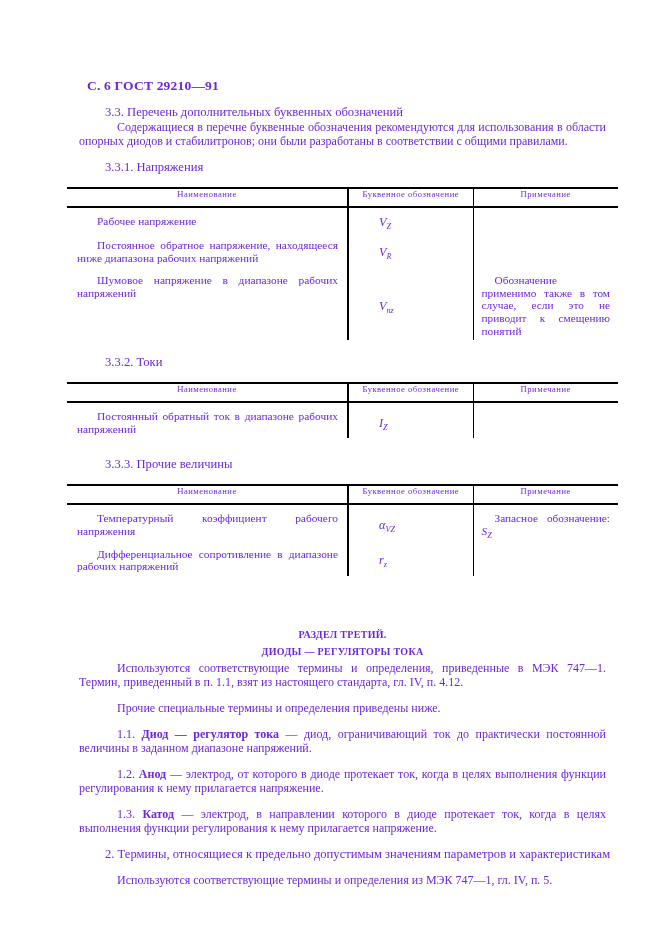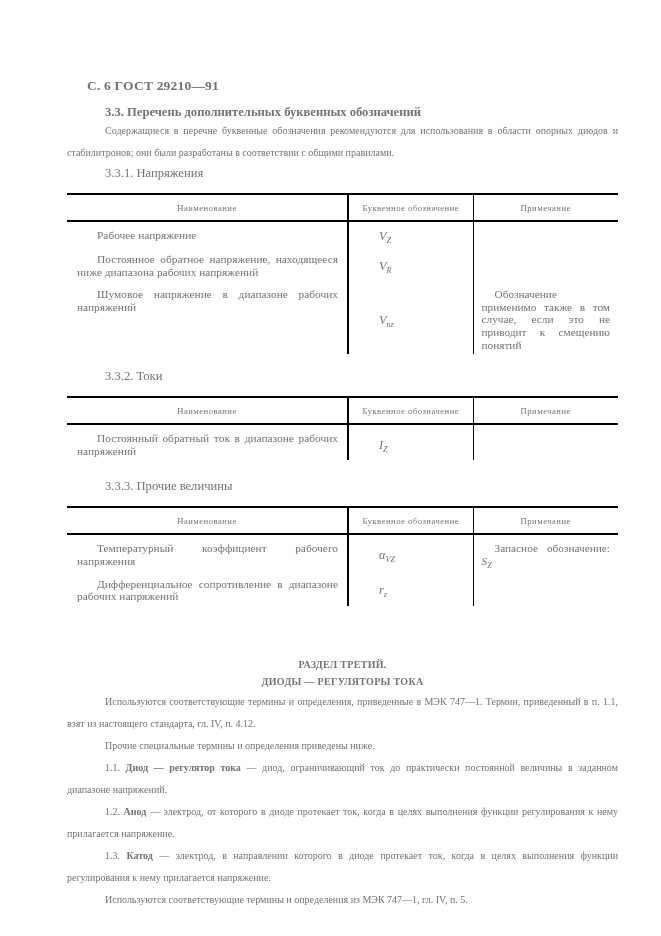--- a/index.html
+++ b/index.html
@@ -1,37 +1,37 @@
 <!DOCTYPE html>
 <html lang="ru"><head>
 <meta charset="utf-8">
 <style>
   html,body { margin:0; padding:0; background:#e8e8e8; }
   .page {
     width:661px; height:936px; margin:0 auto; background:#ffffff;
-    color:#737373; font-family:"Liberation Serif", serif;
+    color:#6d28d9; font-family:"Liberation Serif", serif;
     position:relative; overflow:hidden;
   }
   .content { margin-left:67px; width:551px; padding-top:78px; }
 
   .page-header { font-weight:bold; font-size:13.5px; margin:0 0 0 20px; letter-spacing:0.2px; }
 
-  .para { font-size:10px; line-height:22px; text-align:justify; margin:0; }
+  .para { font-size:12px; line-height:14px; text-align:justify; margin:12px; }
   .ind  { text-indent:38px; }
   .subhead { font-size:12.6px; line-height:14px; margin:0; text-indent:38px; }
-  .subhead-bold { font-weight:bold; }
+  .subhead-bold { font-weight:normal; }
 
   .mt-h1 { margin-top:11px; }
   .mt-p  { margin-top:1px; }
   .mt-sub { margin-top:2px; }
 
   .gtable { border-collapse:collapse; width:551px; table-layout:fixed; border-top:2.5px solid #000; margin-top:13px; }
   .gtable th {
     font-weight:normal; font-size:8.6px; letter-spacing:0.5px;
-    padding:8px 4px 7px; border-bottom:2.5px solid #000; text-align:center;
+    padding:0 4px 7px; border-bottom:2.5px solid #000; text-align:center;
   }
   .gtable td { vertical-align:top; }
   .c1 { border-right:2px solid #000; }
   .c2 { border-right:1.2px solid #000; }
   td.c1 {
     font-size:11.4px; line-height:12.6px; text-align:justify;
     padding:7px 9px 3px 10px; text-indent:20px;
   }
   td.c2 { padding:4px 4px 2px 30px; vertical-align:middle; }
   td.c3 {
@@ -164,16 +164,17 @@
 
     <p class="para ind mt-p">Используются соответствующие термины и определения, приведенные в МЭК 747—1. Термин, приведенный в п. 1.1, взят из настоящего стандарта, гл. IV, п. 4.12.</p>
     <p class="para ind">Прочие специальные термины и определения приведены ниже.</p>
 
     <p class="para ind"><span class="term-num">1.1.</span> <b class="term">Диод — регулятор тока</b><span> — диод, ограничивающий ток до практически постоянной величины в заданном диапазоне напряжений.</span></p>
 
     <p class="para ind"><span class="term-num">1.2.</span> <b class="term">Анод</b><span> — электрод, от которого в диоде протекает ток, когда в целях выполнения функции регулирования к нему прилагается напряжение.</span></p>
 
     <p class="para ind"><span class="term-num">1.3.</span> <b class="term">Катод</b><span> — электрод, в направлении которого в диоде протекает ток, когда в целях выполнения функции регулирования к нему прилагается напряжение.</span></p>
 
+    <p class="subhead subhead-bold">2. Термины, относящиеся к предельно допустимым значениям параметров и характеристикам</p>
     <p class="para ind">Используются соответствующие термины и определения из МЭК 747—1, гл. IV, п. 5.</p>
 
   </div>
 </div>
 
 </body></html>

